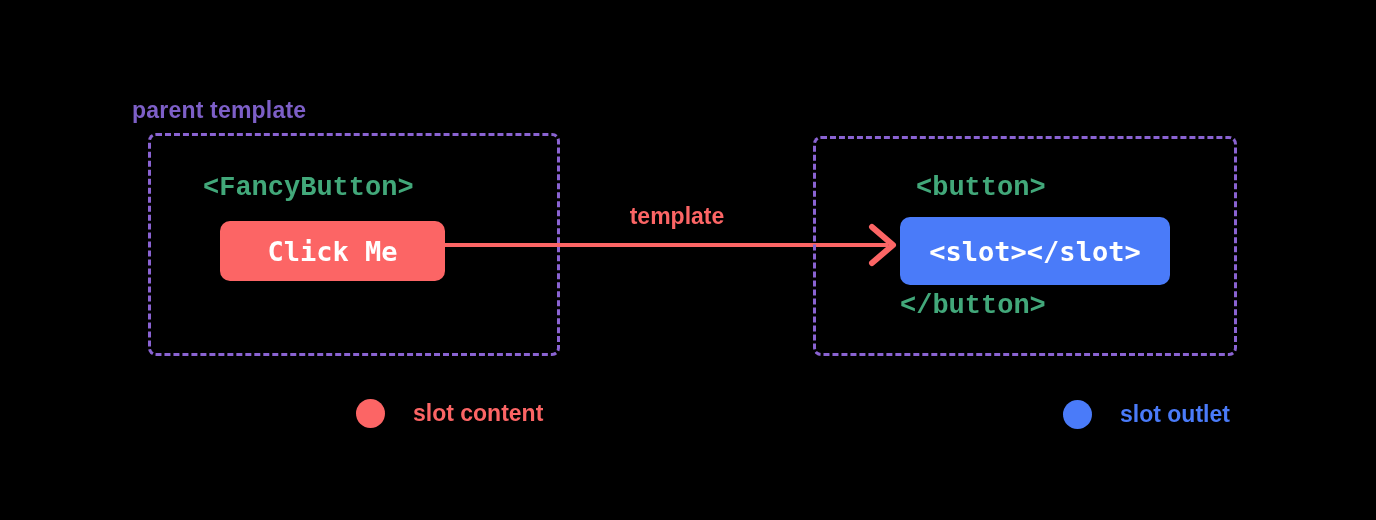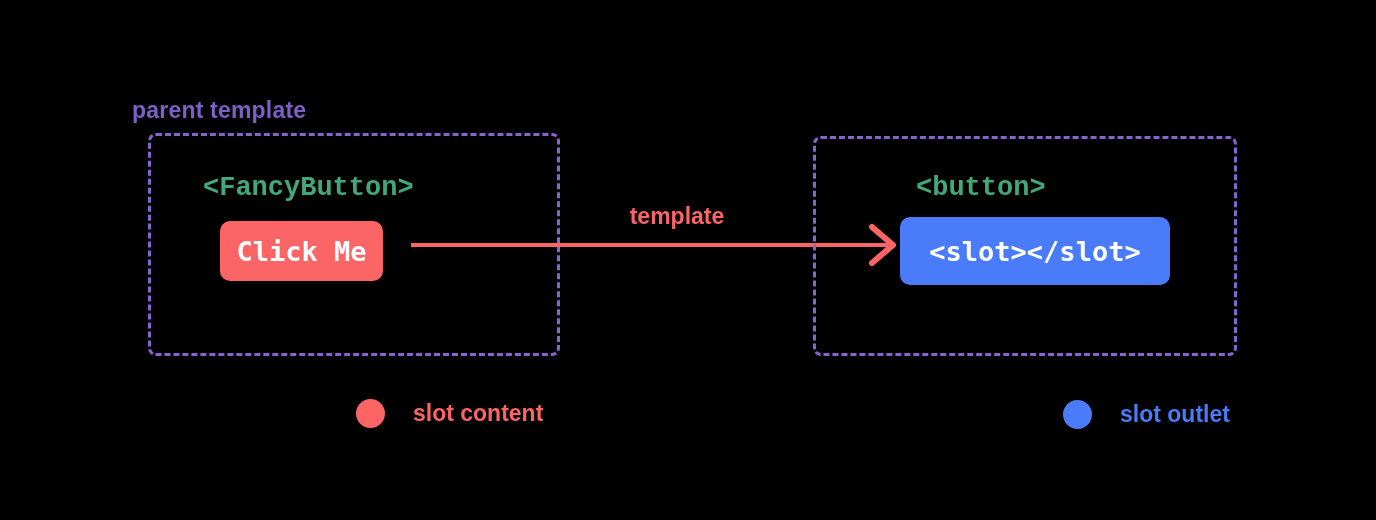--- a/index.html
+++ b/index.html
@@ -51,21 +51,21 @@
   .pill{
     position:absolute;
     display:flex;align-items:center;justify-content:center;
     font-family:"DejaVu Sans Mono", monospace;
     font-weight:700;font-size:27px;
     color:var(--white);
     border-radius:10px;
     white-space:nowrap;
   }
   .slot-content-pill{
-    left:69px;top:85px;width:163px;height:60px;
+    left:69px;top:85px;width:225px;height:60px;
     background:var(--red);
   }
   .slot-outlet-pill{
     left:84px;top:78px;width:270px;height:68px;
     background:var(--blue);
   }
   .arrow-svg{position:absolute;left:0;top:0;width:1376px;height:520px;pointer-events:none;}
   .replace-label{
     position:absolute;
     left:677px;top:203px;
@@ -107,20 +107,21 @@
     <line x1="411" y1="245" x2="888" y2="245" stroke="#fc6565" stroke-width="4"></line>
     <path d="M872 227 L893 245 L872 263" fill="none" stroke="#fc6565" stroke-width="6" stroke-linecap="round" stroke-linejoin="round"></path>
   </svg>
 
   <div class="replace-label">template</div>
 
 
   <div class="dashed-box fancy-box">
     <div class="code tag-open">&lt;button&gt;</div>
     <div class="pill slot-outlet-pill">&lt;slot&gt;&lt;/slot&gt;</div>
+    <div class="code tag-close">&lt;/button&gt;</div>
   </div>
 
   <div class="legend-item legend-outlet">
     <span class="legend-swatch swatch-blue"></span>
     <span class="legend-label">slot outlet</span>
   </div>
 
   <div class="legend-item legend-content">
     <span class="legend-swatch swatch-red"></span>
     <span class="legend-label">slot content</span>

